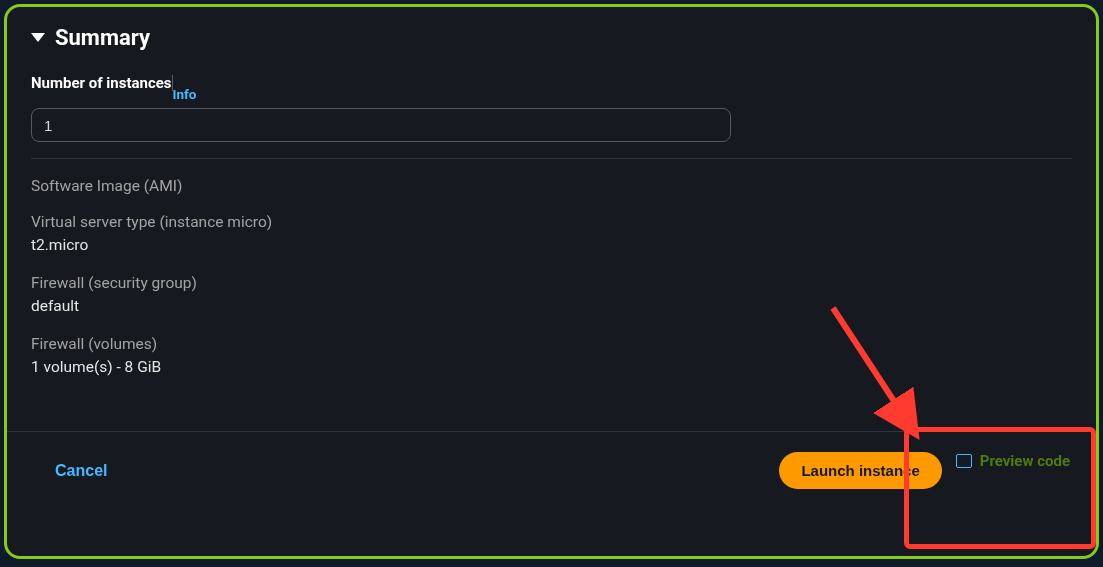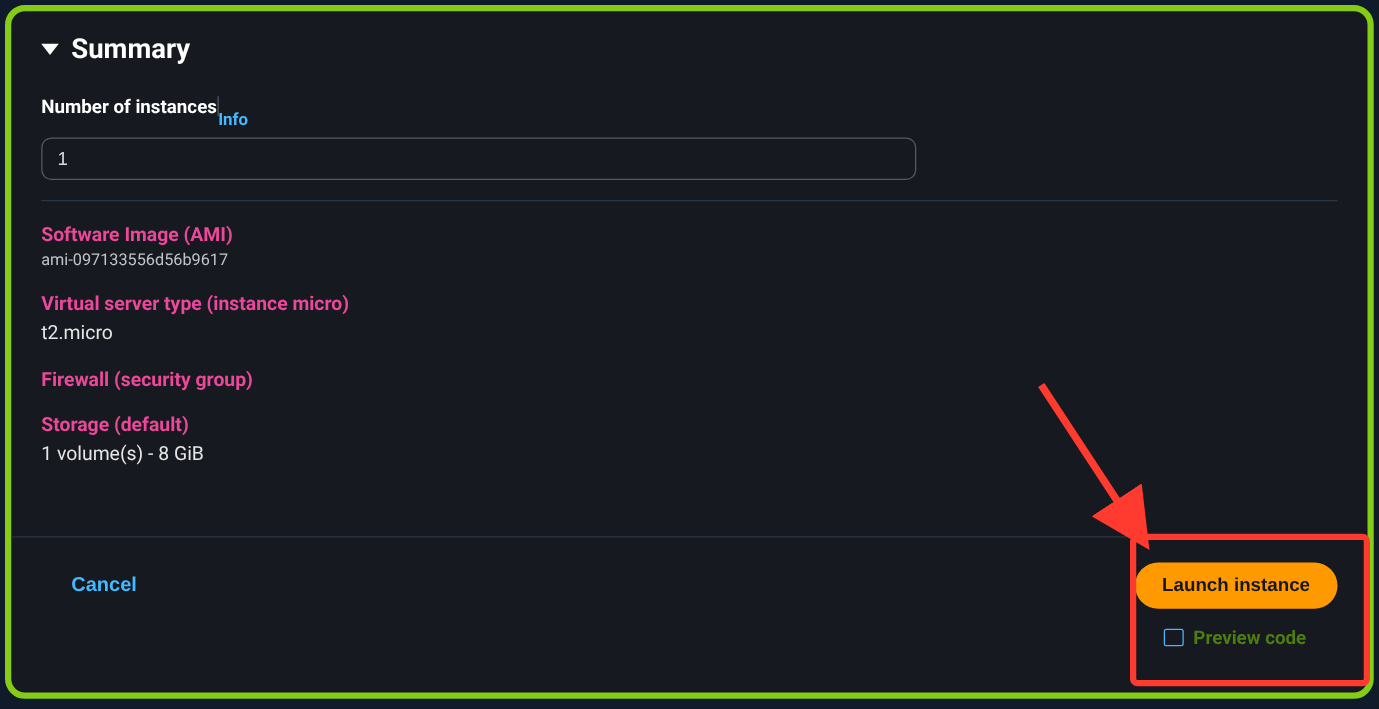--- a/index.html
+++ b/index.html
@@ -6,21 +6,21 @@
   body {
     background: #0f1b2a;
     font-family: "Amazon Ember", -apple-system, BlinkMacSystemFont, "Segoe UI", Roboto, Helvetica, Arial, sans-serif;
     color: #d5dbdb;
     width: 1103px;
     height: 567px;
     overflow: hidden;
     position: relative;
   }
   .panel {
-    border: 5px solid #84cc16;
+    border: 3px solid #84cc16;
     border-radius: 16px;
     margin: 4px 4px 0 4px;
     height: 555px;
     position: relative;
     overflow: hidden;
     background: #16191f;
   }
   .panel-inner {
     padding: 18px 24px 0 24px;
   }
@@ -77,23 +77,23 @@
   }
   .hr {
     border: none;
     border-top: 1px solid #2a3644;
     margin: 16px 0 0 0;
   }
   .section {
     margin-top: 18px;
   }
   .blue-heading {
-    color: #ec4899;
+    color: #a3a3a3;
     font-size: 15.5px;
-    font-weight: 700;
+    font-weight: 400;
     margin-bottom: 4px;
   }
   .value-line {
     color: #e6e6e6;
     font-size: 15.5px;
     line-height: 1.35;
   }
   .read-more {
     color: #44b9ff;
     cursor: pointer;
@@ -117,22 +117,21 @@
     color: #44b9ff;
     font-size: 16px;
     font-weight: 700;
     cursor: pointer;
     background: none;
     border: none;
     margin-top: 10px;
   }
   .footer-right {
     display: flex;
-    flex-direction: column;
-    align-items: center;
+    align-items: flex-start;
     gap: 14px;
   }
   .launch-btn {
     background: #ff9900;
     color: #16191f;
     border: none;
     border-radius: 20px;
     padding: 10px 22px;
     font-size: 15px;
     font-weight: 700;
@@ -183,34 +182,34 @@
       <span class="field-label">Number of instances</span>
       <span class="divider"></span>
       <span class="info-link">Info</span>
     </div>
     <input class="num-input" type="text" value="1" style="">
 
     <hr class="hr">
 
     <div class="section">
       <div class="blue-heading">Software Image (AMI)</div>
-      <div class="small-id">ami-097133556d56b9617</div>
     </div>
 
     <div class="section">
       <div class="blue-heading">Virtual server type (instance micro)</div>
       <div class="value-line">t2.micro</div>
     </div>
 
     <div class="section">
       <div class="blue-heading">Firewall (security group)</div>
-    </div>
-
-    <div class="section">
-      <div class="blue-heading">Storage (default)</div>
+      <div class="value-line">default</div>
+    </div>
+
+    <div class="section">
+      <div class="blue-heading">Firewall (volumes)</div>
       <div class="value-line">1 volume(s) - 8 GiB</div>
     </div>
 
   </div>
 
   <div class="footer">
     <button class="cancel">Cancel</button>
     <div class="footer-right">
       <button class="launch-btn">Launch instance</button>
       <div class="preview">

